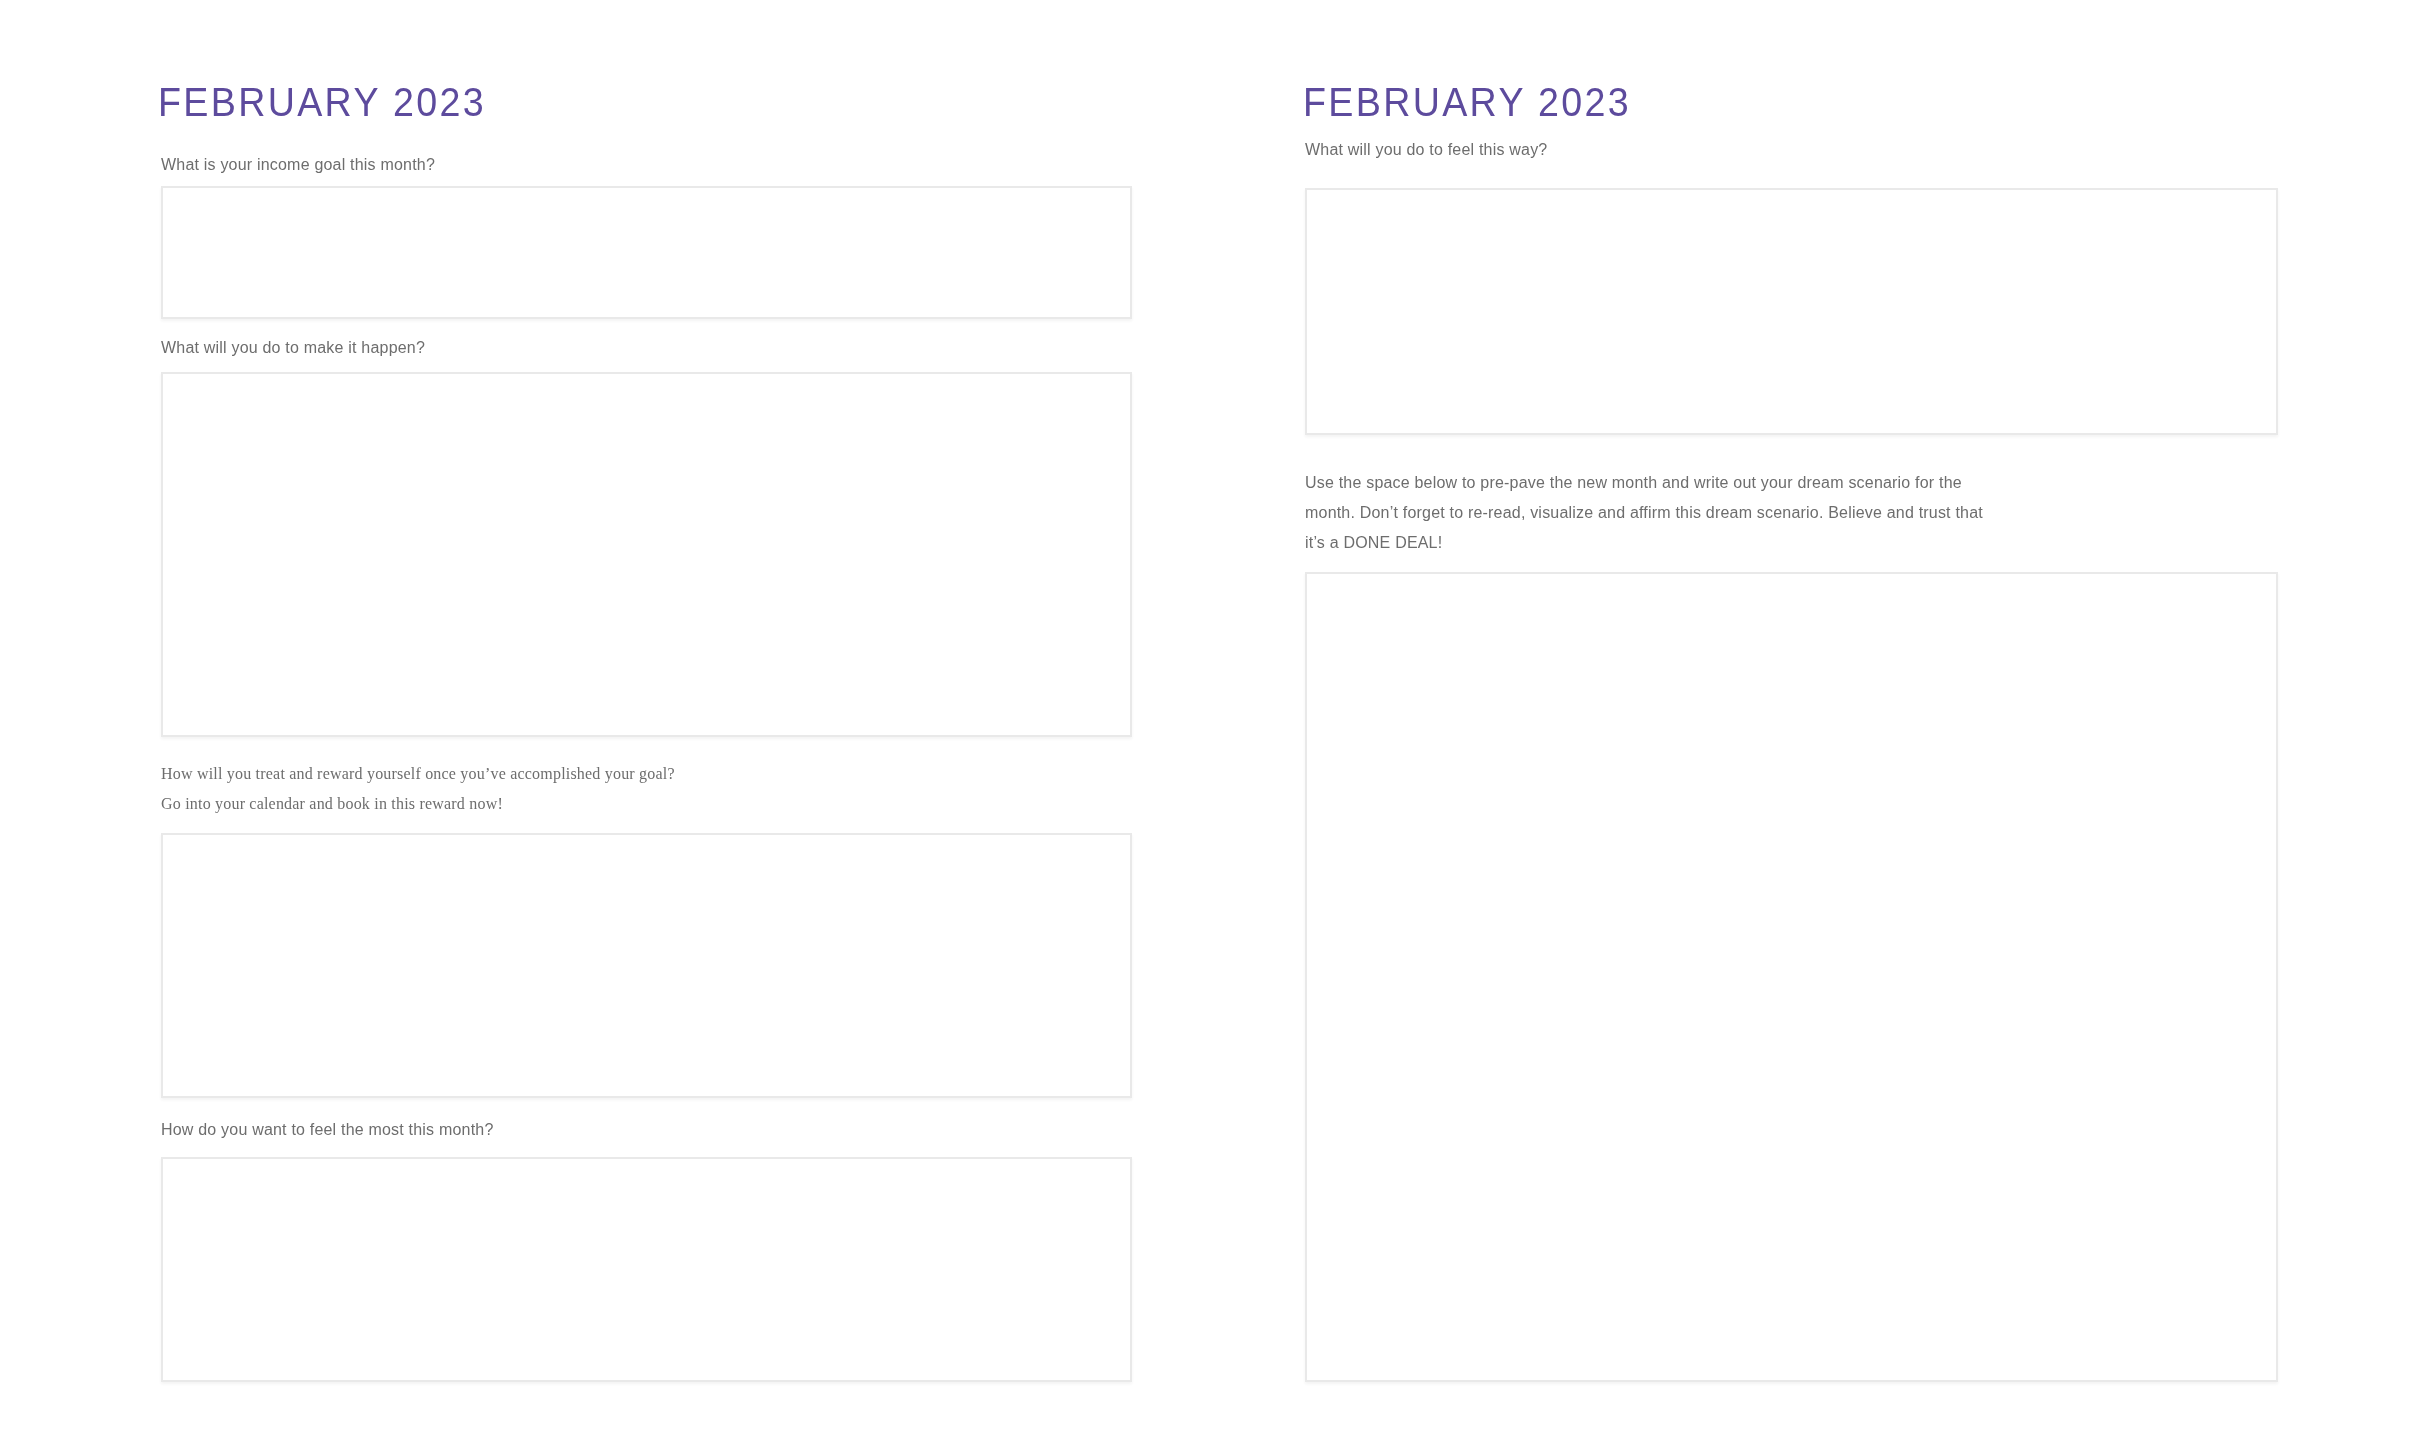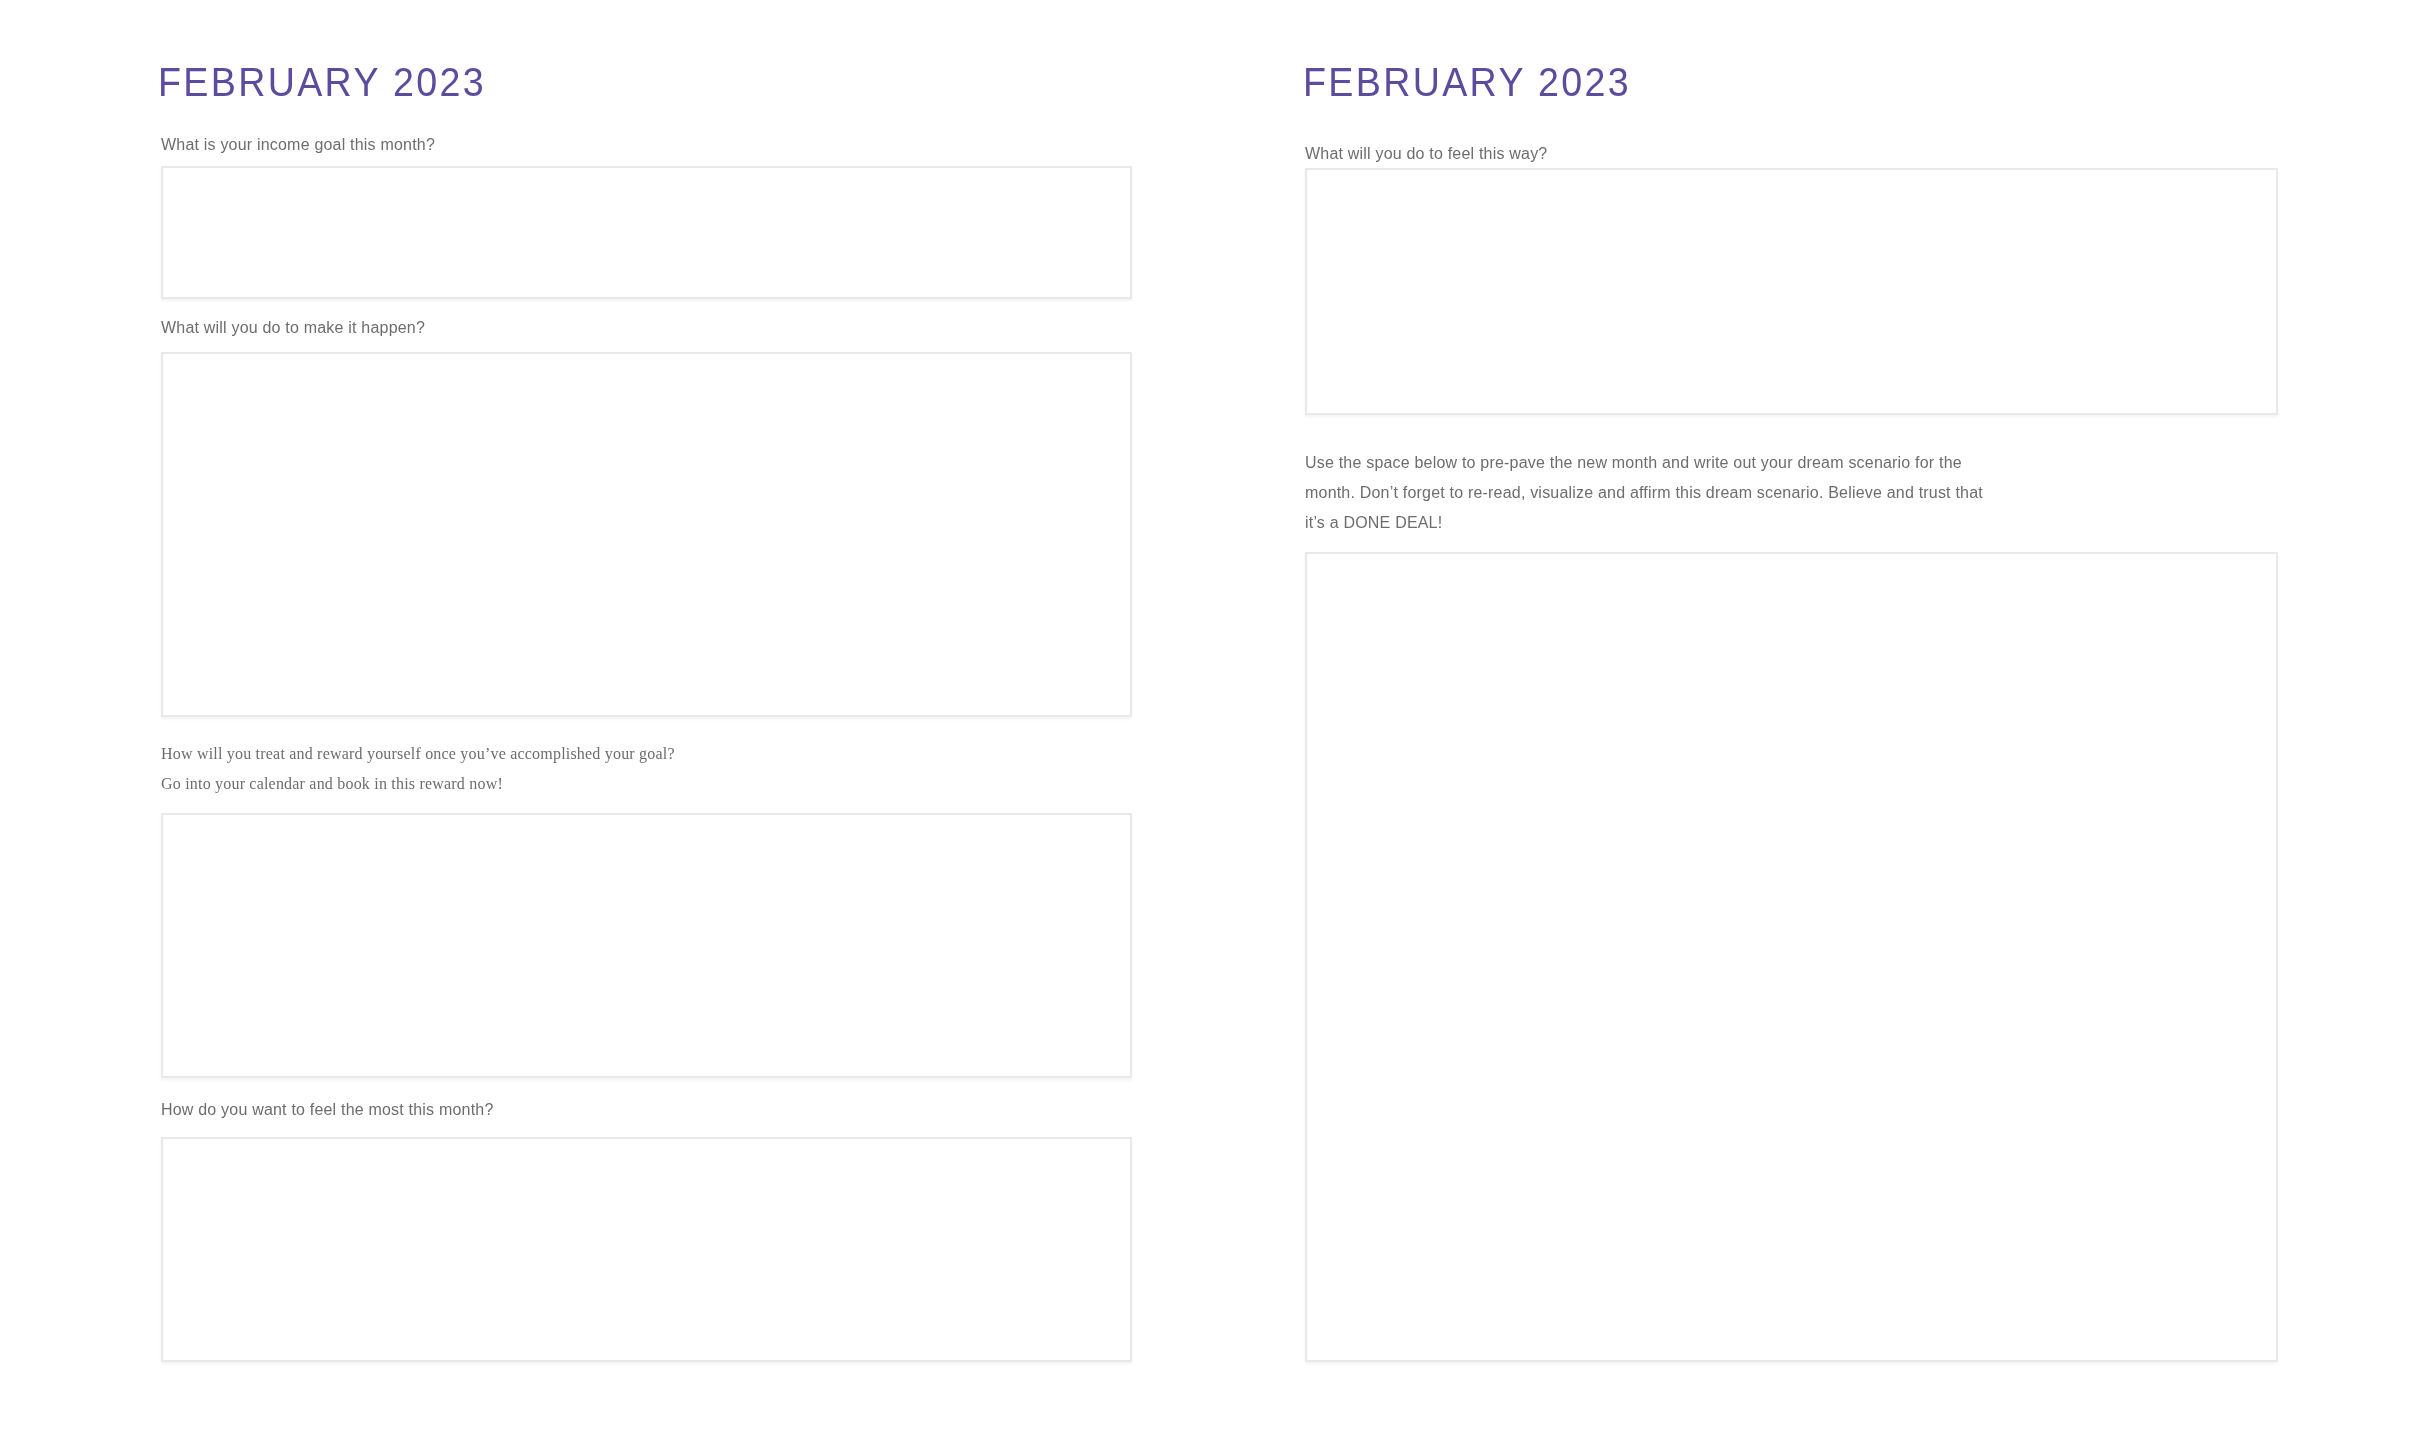--- a/index.html
+++ b/index.html
@@ -7,20 +7,21 @@
     padding: 0;
     background: #ffffff;
   }
   .spread {
     position: relative;
     width: 2431px;
     height: 1376px;
     background: var(--page-bg, #ffffff);
     font-family: "Liberation Sans", "DejaVu Sans", sans-serif;
     overflow: hidden;
+    margin-top: 20px;
   }
   .title {
     position: absolute;
     margin: 0;
     font-size: 40px;
     font-weight: 400;
     line-height: 44px;
     letter-spacing: 2.5px;
     color: var(--title-color, #5d4b9d);
     transform: scaleX(0.94);
@@ -68,21 +69,21 @@
   </p>
   <div class="box" style="left:161px; top:813px; width:971px; height:265px;"></div>
 
   <p class="q" style="left:161px; top:1095px;">
     <span class="line">How do you want to feel the most this month?</span>
   </p>
   <div class="box" style="left:161px; top:1137px; width:971px; height:225px;"></div>
 
   <h1 class="title" style="left:1303px; top:60px;">FEBRUARY 2023</h1>
 
-  <p class="q" style="left:1305px; top:139px;">
+  <p class="q" style="left:1305px; top:115px;">
     <span class="line">What will you do to feel this way?</span>
   </p>
   <div class="box" style="left:1305px; top:168px; width:973px; height:247px;"></div>
 
   <p class="q" style="left:1305px; top:448px;">
     <span class="line">Use the space below to pre-pave the new month and write out your dream scenario for the</span>
     <span class="line">month. Don’t forget to re-read, visualize and affirm this dream scenario. Believe and trust that</span>
     <span class="line">it’s a DONE DEAL!</span>
   </p>
   <div class="box" style="left:1305px; top:552px; width:973px; height:810px;"></div>

